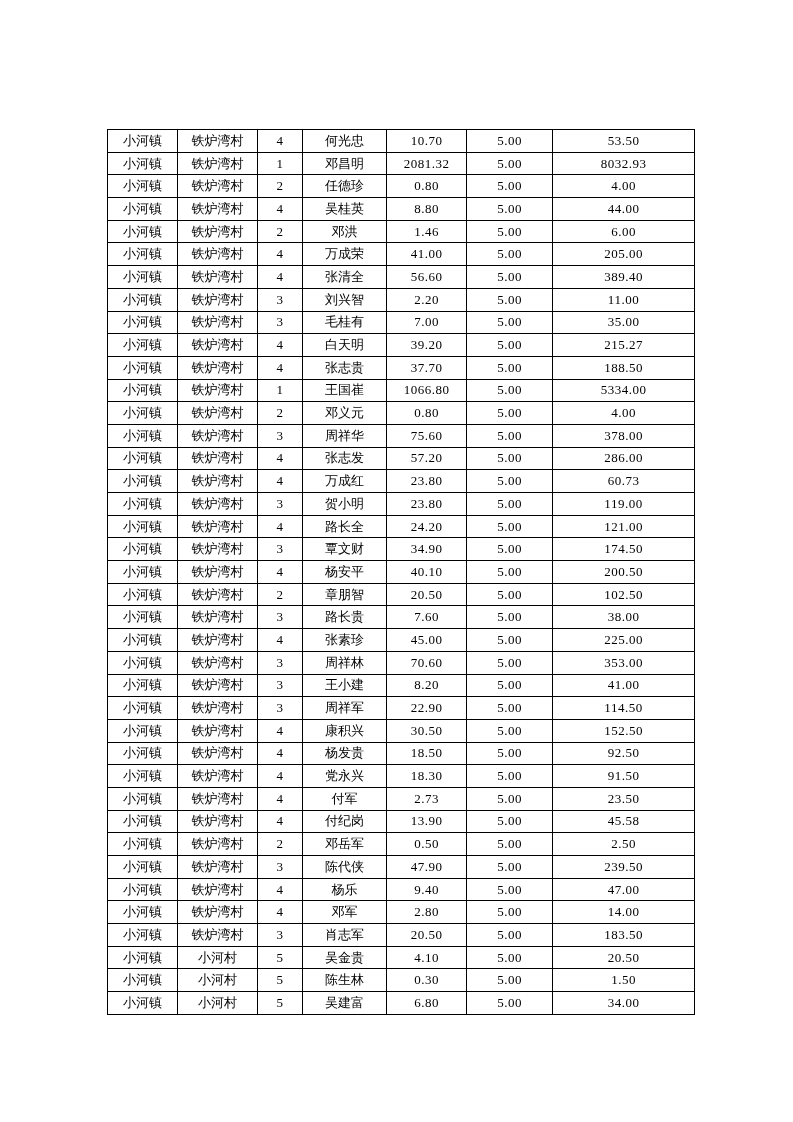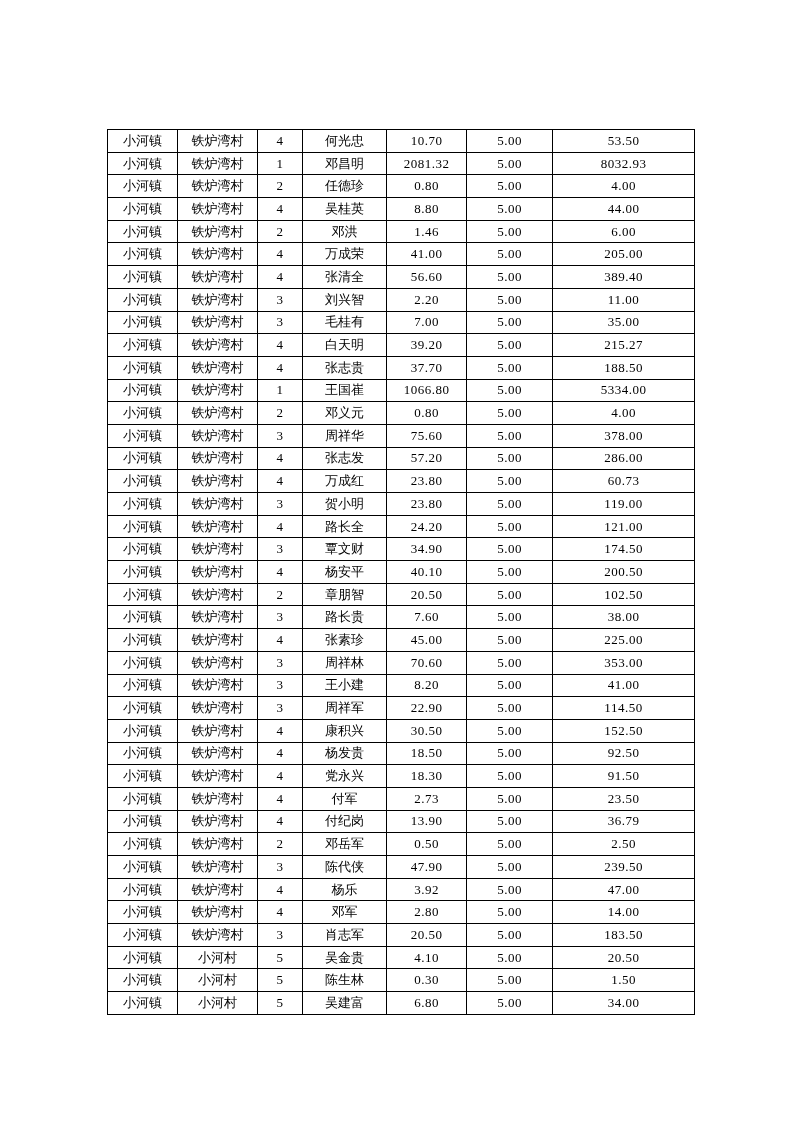--- a/index.html
+++ b/index.html
@@ -349,21 +349,21 @@
             <td class="num">5.00</td>
             <td class="num">23.50</td>
           </tr>
           <tr>
             <td class="cn">小河镇</td>
             <td class="cn">铁炉湾村</td>
             <td class="num">4</td>
             <td class="cn">付纪岗</td>
             <td class="num">13.90</td>
             <td class="num">5.00</td>
-            <td class="num">36.79</td>
+            <td class="num">45.58</td>
           </tr>
           <tr>
             <td class="cn">小河镇</td>
             <td class="cn">铁炉湾村</td>
             <td class="num">2</td>
             <td class="cn">邓岳军</td>
             <td class="num">0.50</td>
             <td class="num">5.00</td>
             <td class="num">2.50</td>
           </tr>
@@ -374,21 +374,21 @@
             <td class="cn">陈代侠</td>
             <td class="num">47.90</td>
             <td class="num">5.00</td>
             <td class="num">239.50</td>
           </tr>
           <tr>
             <td class="cn">小河镇</td>
             <td class="cn">铁炉湾村</td>
             <td class="num">4</td>
             <td class="cn">杨乐</td>
-            <td class="num">3.92</td>
+            <td class="num">9.40</td>
             <td class="num">5.00</td>
             <td class="num">47.00</td>
           </tr>
           <tr>
             <td class="cn">小河镇</td>
             <td class="cn">铁炉湾村</td>
             <td class="num">4</td>
             <td class="cn">邓军</td>
             <td class="num">2.80</td>
             <td class="num">5.00</td>

